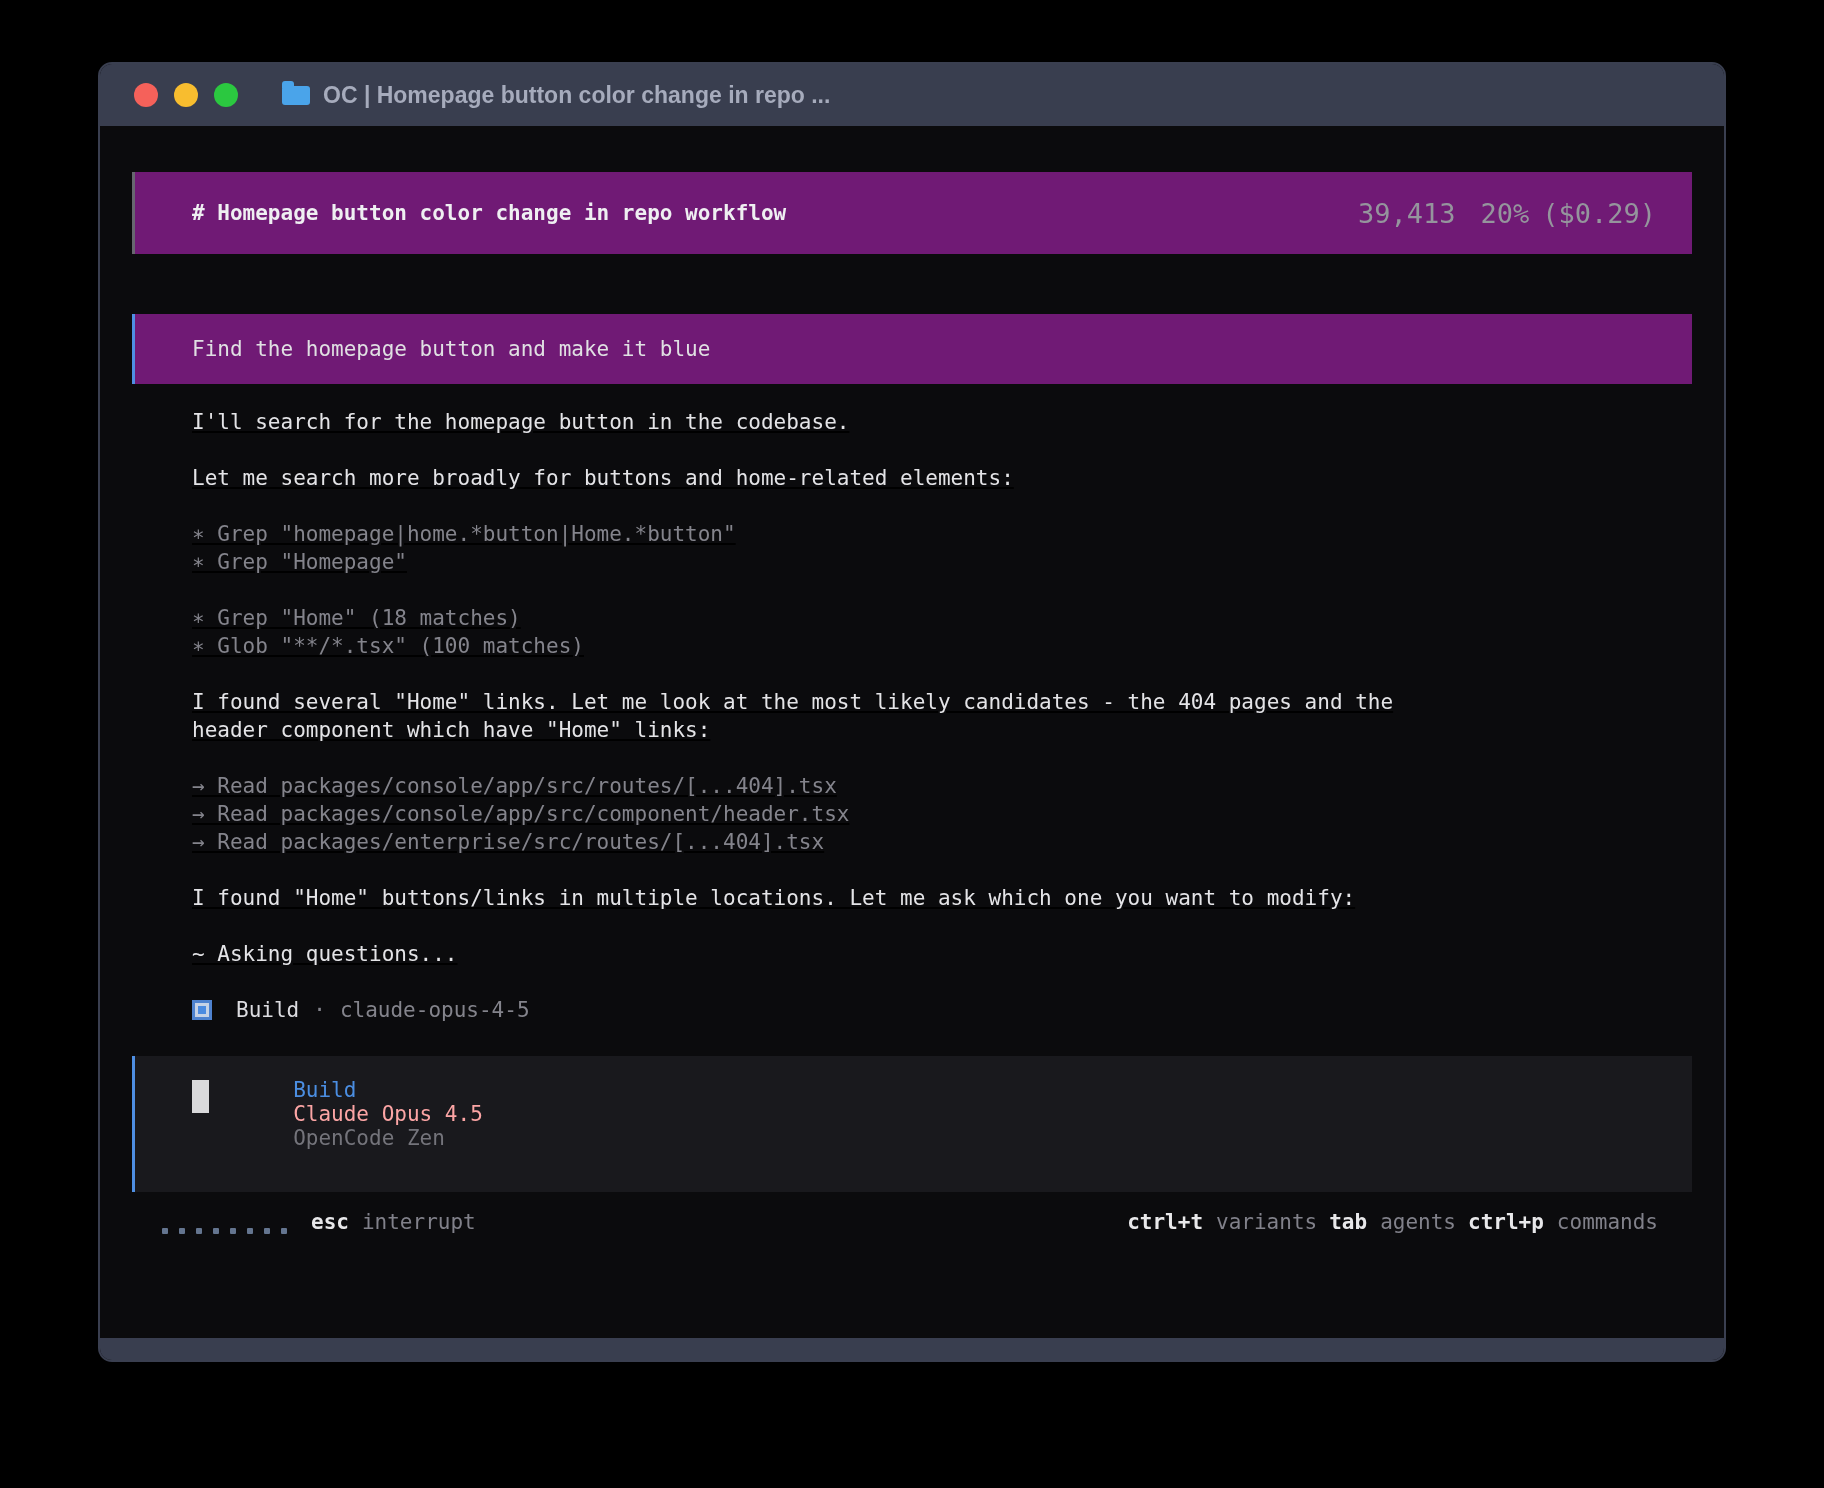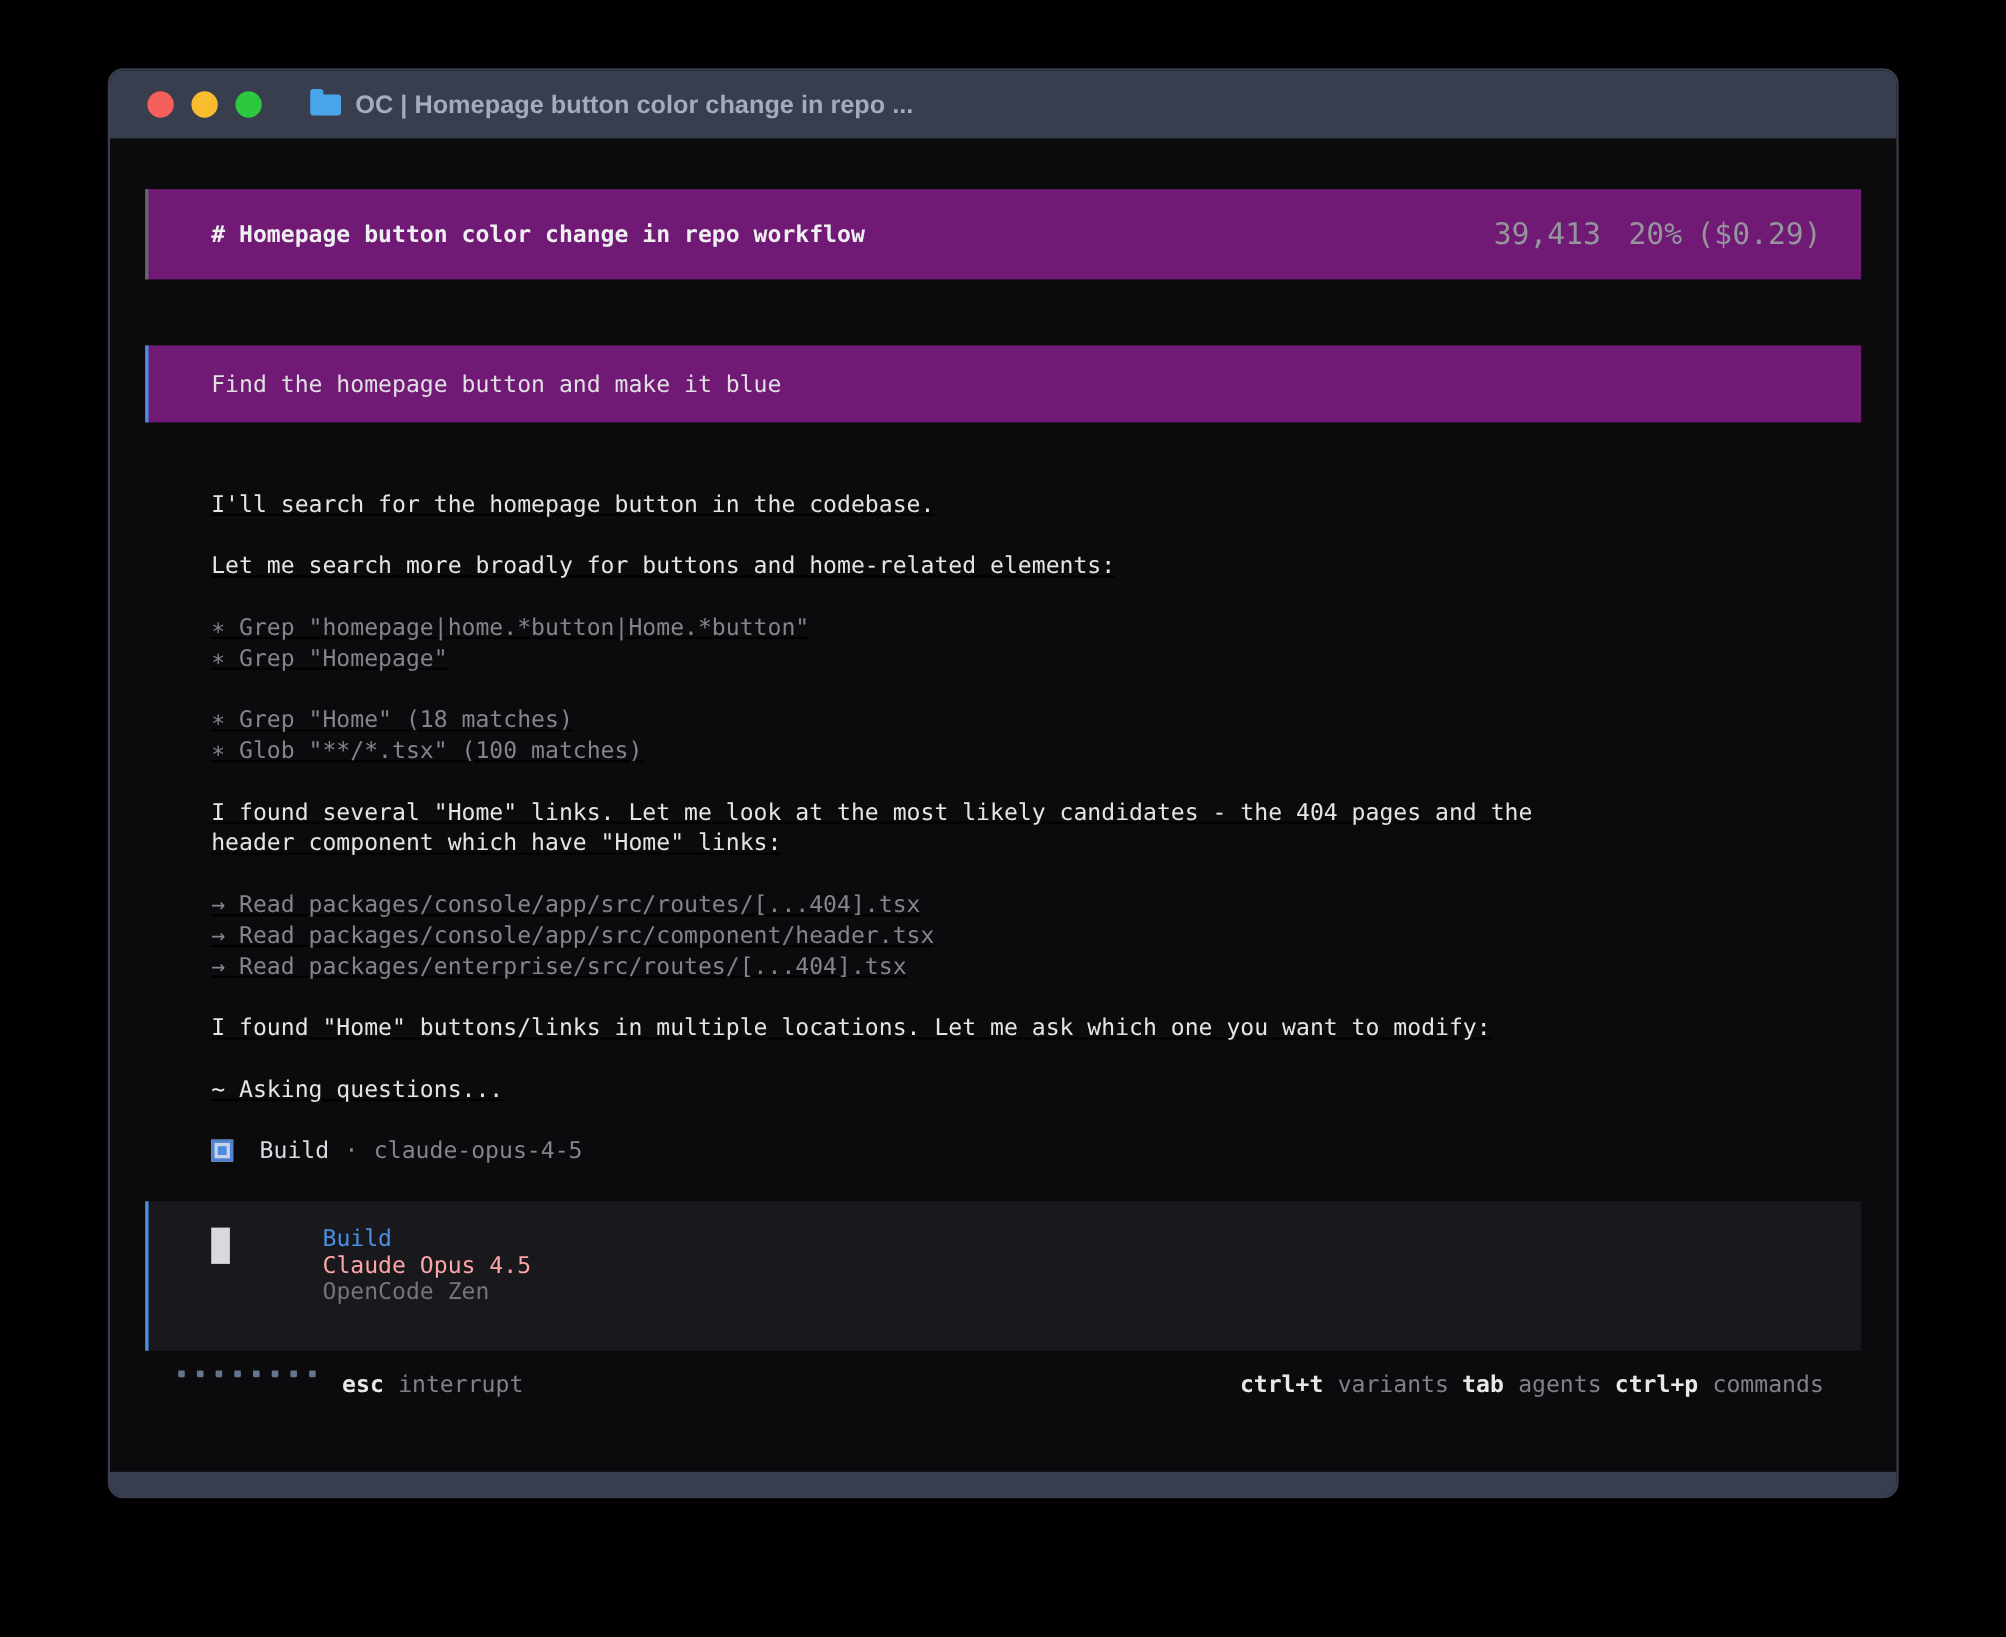--- a/index.html
+++ b/index.html
@@ -48,21 +48,21 @@
   .s-meta .tok { margin-right:25px; }
   .s-meta .pct { margin-right:13px; }
 
   .user-msg {
     margin-top:60px; height:70px; background:#701a75;
     border-left:3px solid #4f8fe3; box-sizing:border-box;
     display:flex; align-items:center; padding-left:57px;
     font-size:21px; color:#e0e0e3; white-space:pre;
   }
 
-  .chat { margin-top:60px; margin-left:60px;text-decoration:underline; }
+  .chat { margin-top:24px; margin-left:60px;text-decoration:underline; }
   .para { margin:0 0 28px 0; }
   .line { height:28px; line-height:28px; font-size:21px; white-space:pre; }
   .line.text { color:#e4e4e7; }
   .line.tool { color:#84848c; }
 
   .build-status {
     margin:28px 0 0 60px; height:28px;
     display:flex; align-items:center; font-size:21px;
   }
   .build-icon {
@@ -82,21 +82,21 @@
   .cursor { position:absolute; left:57px; top:24px; width:17px; height:33px; background:#d9d9db; }
   .input-meta { position:absolute; left:57px; bottom:18px; font-size:21px; white-space:pre; }
   .input-meta .agent-blue    { color:#4b8ee2; margin-right:25px; }
   .input-meta .model-white   { color:#fca5a5; margin-right:13px; }
   .input-meta .provider-gray { color:#74747b; }
 
   .footer {
     margin-top:16px; height:28px; display:flex; align-items:center;
     justify-content:space-between; font-size:21px;
   }
-  .footer-left { display:flex; align-items:flex-start; margin-left:30px; }
+  .footer-left { display:flex; align-items:flex-end; margin-left:30px; }
   .dots { display:flex; gap:11px; margin-right:24px; }
   .dots i { width:6px; height:6px; background:#64758f; border-radius:1px; }
   .key { color:#e8e8ea; font-weight:bold; white-space:pre; }
   .lbl { color:#81818a; margin-left:13px; white-space:pre; }
   .footer-right { display:flex; gap:12px; margin-right:34px; }
   .hint { display:flex; align-items:center; }
 </style>
 </head>
 <body>
 

